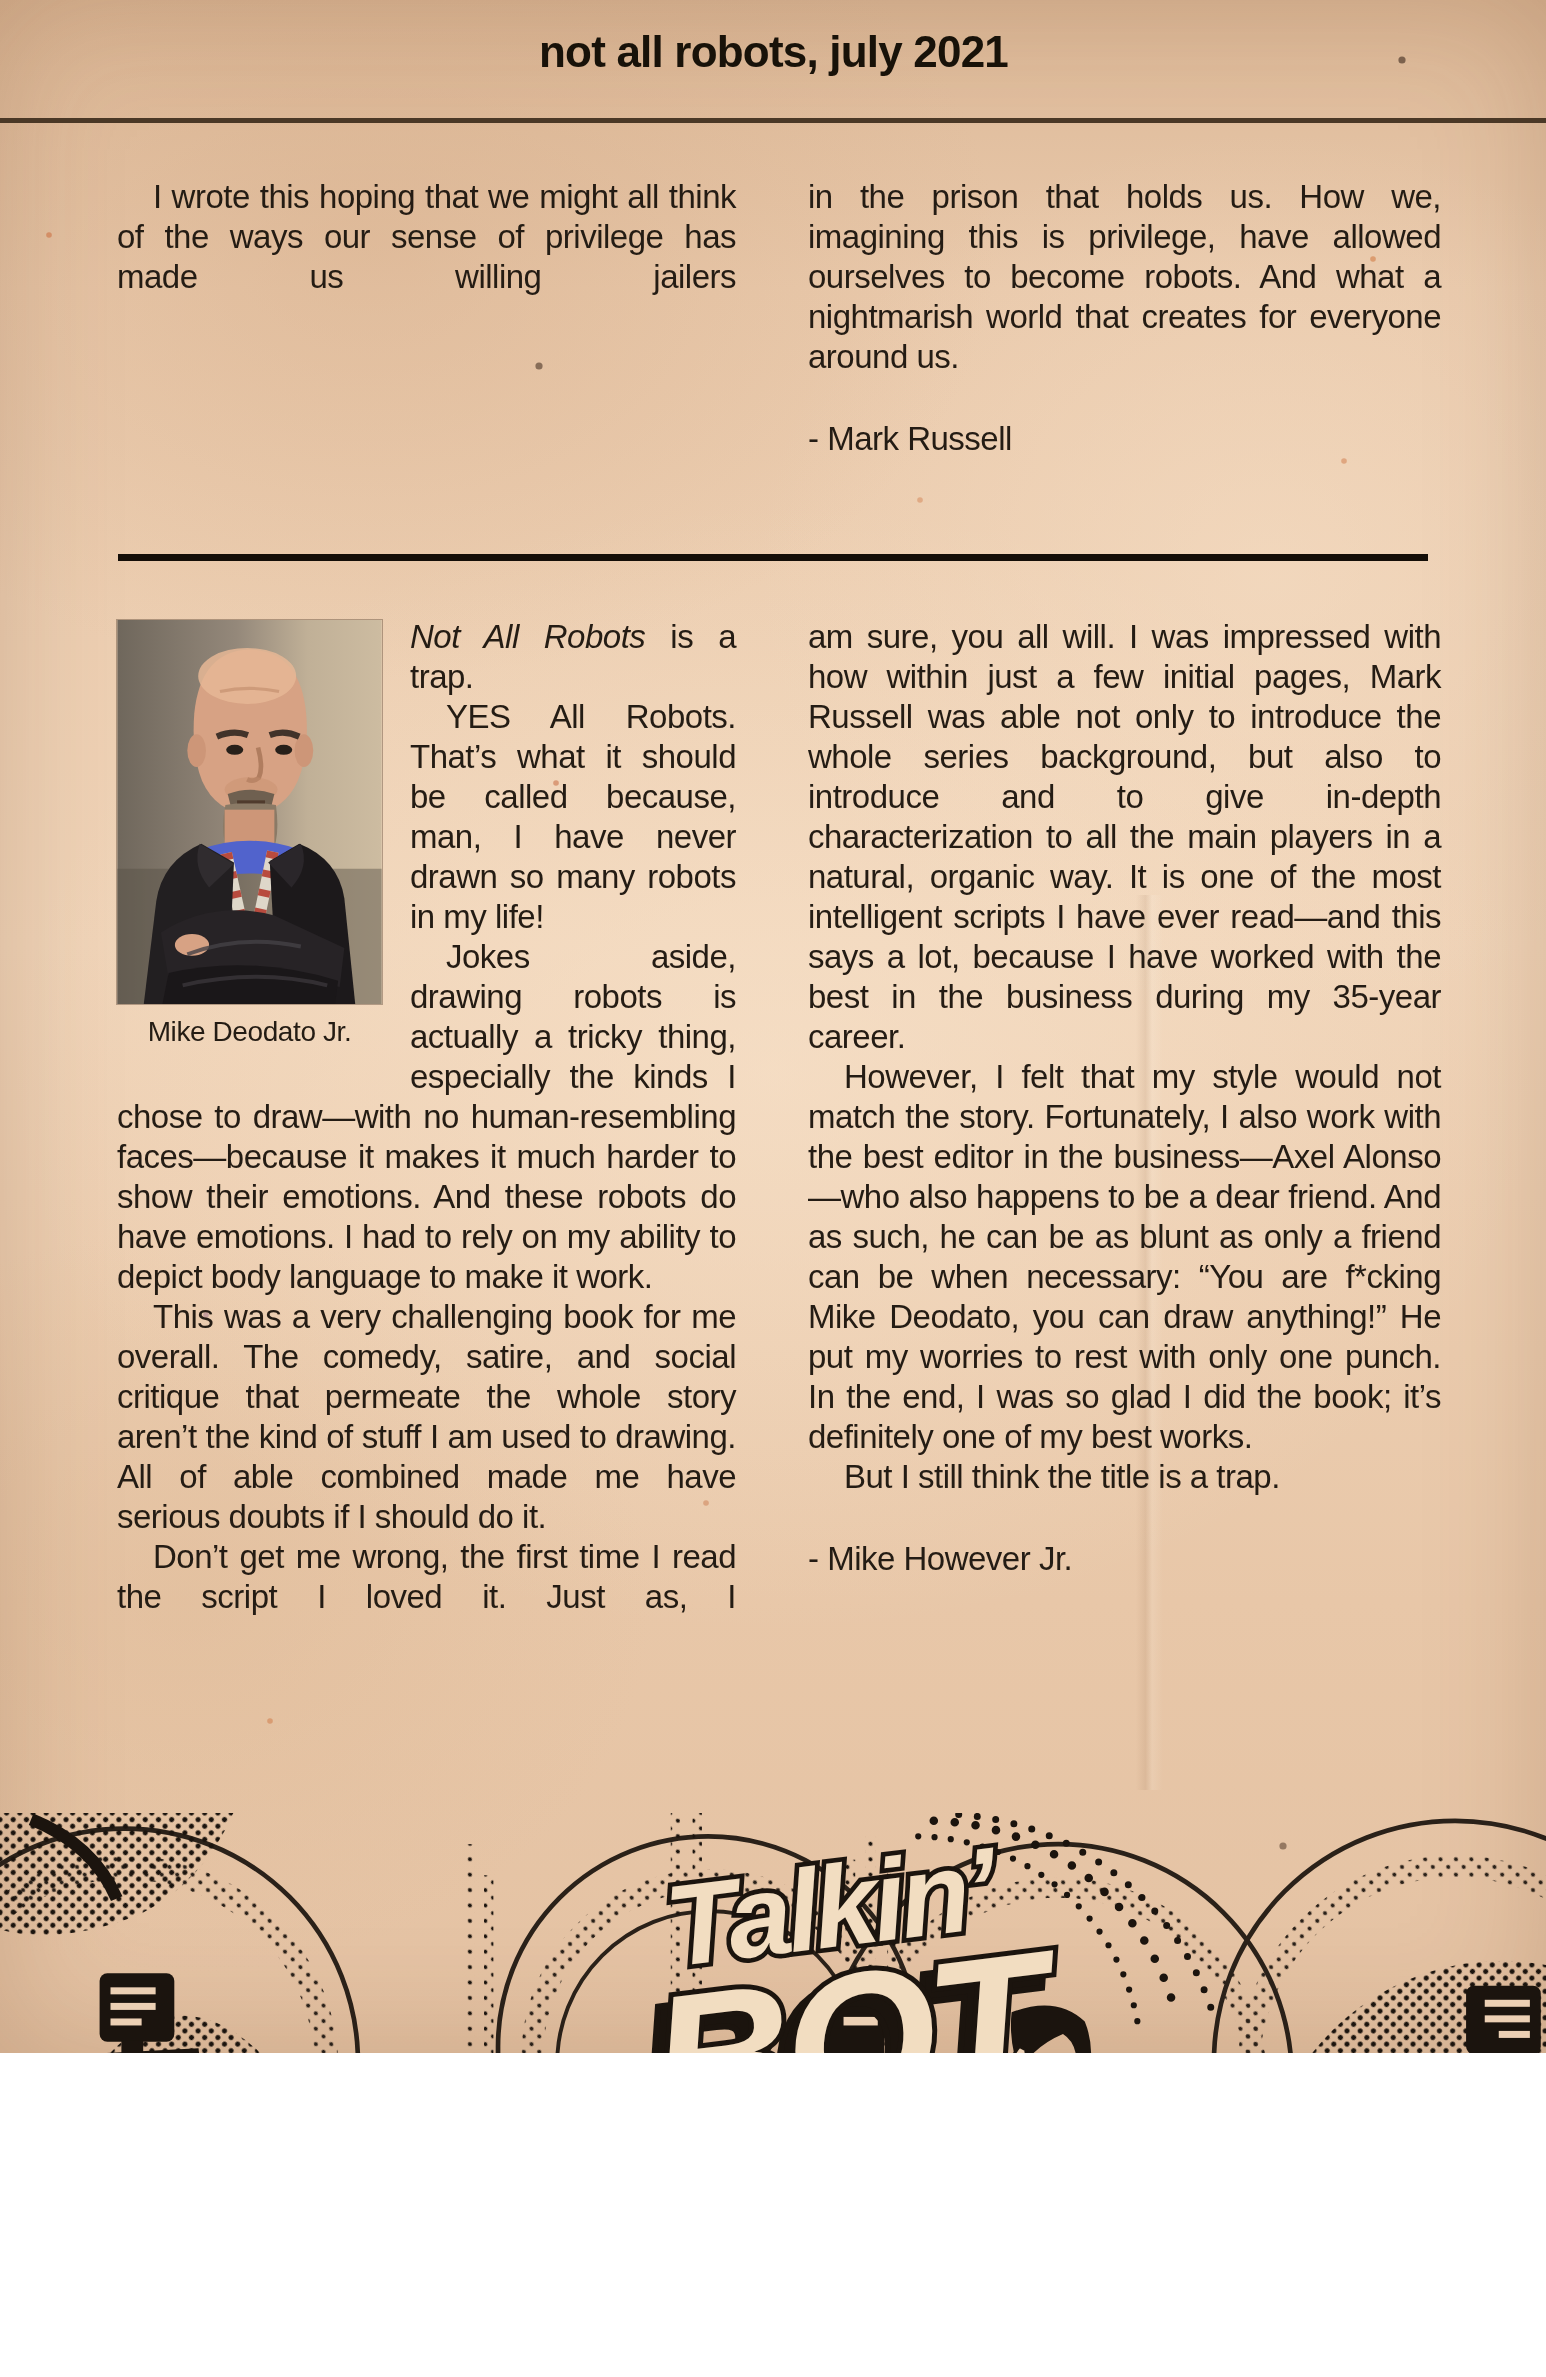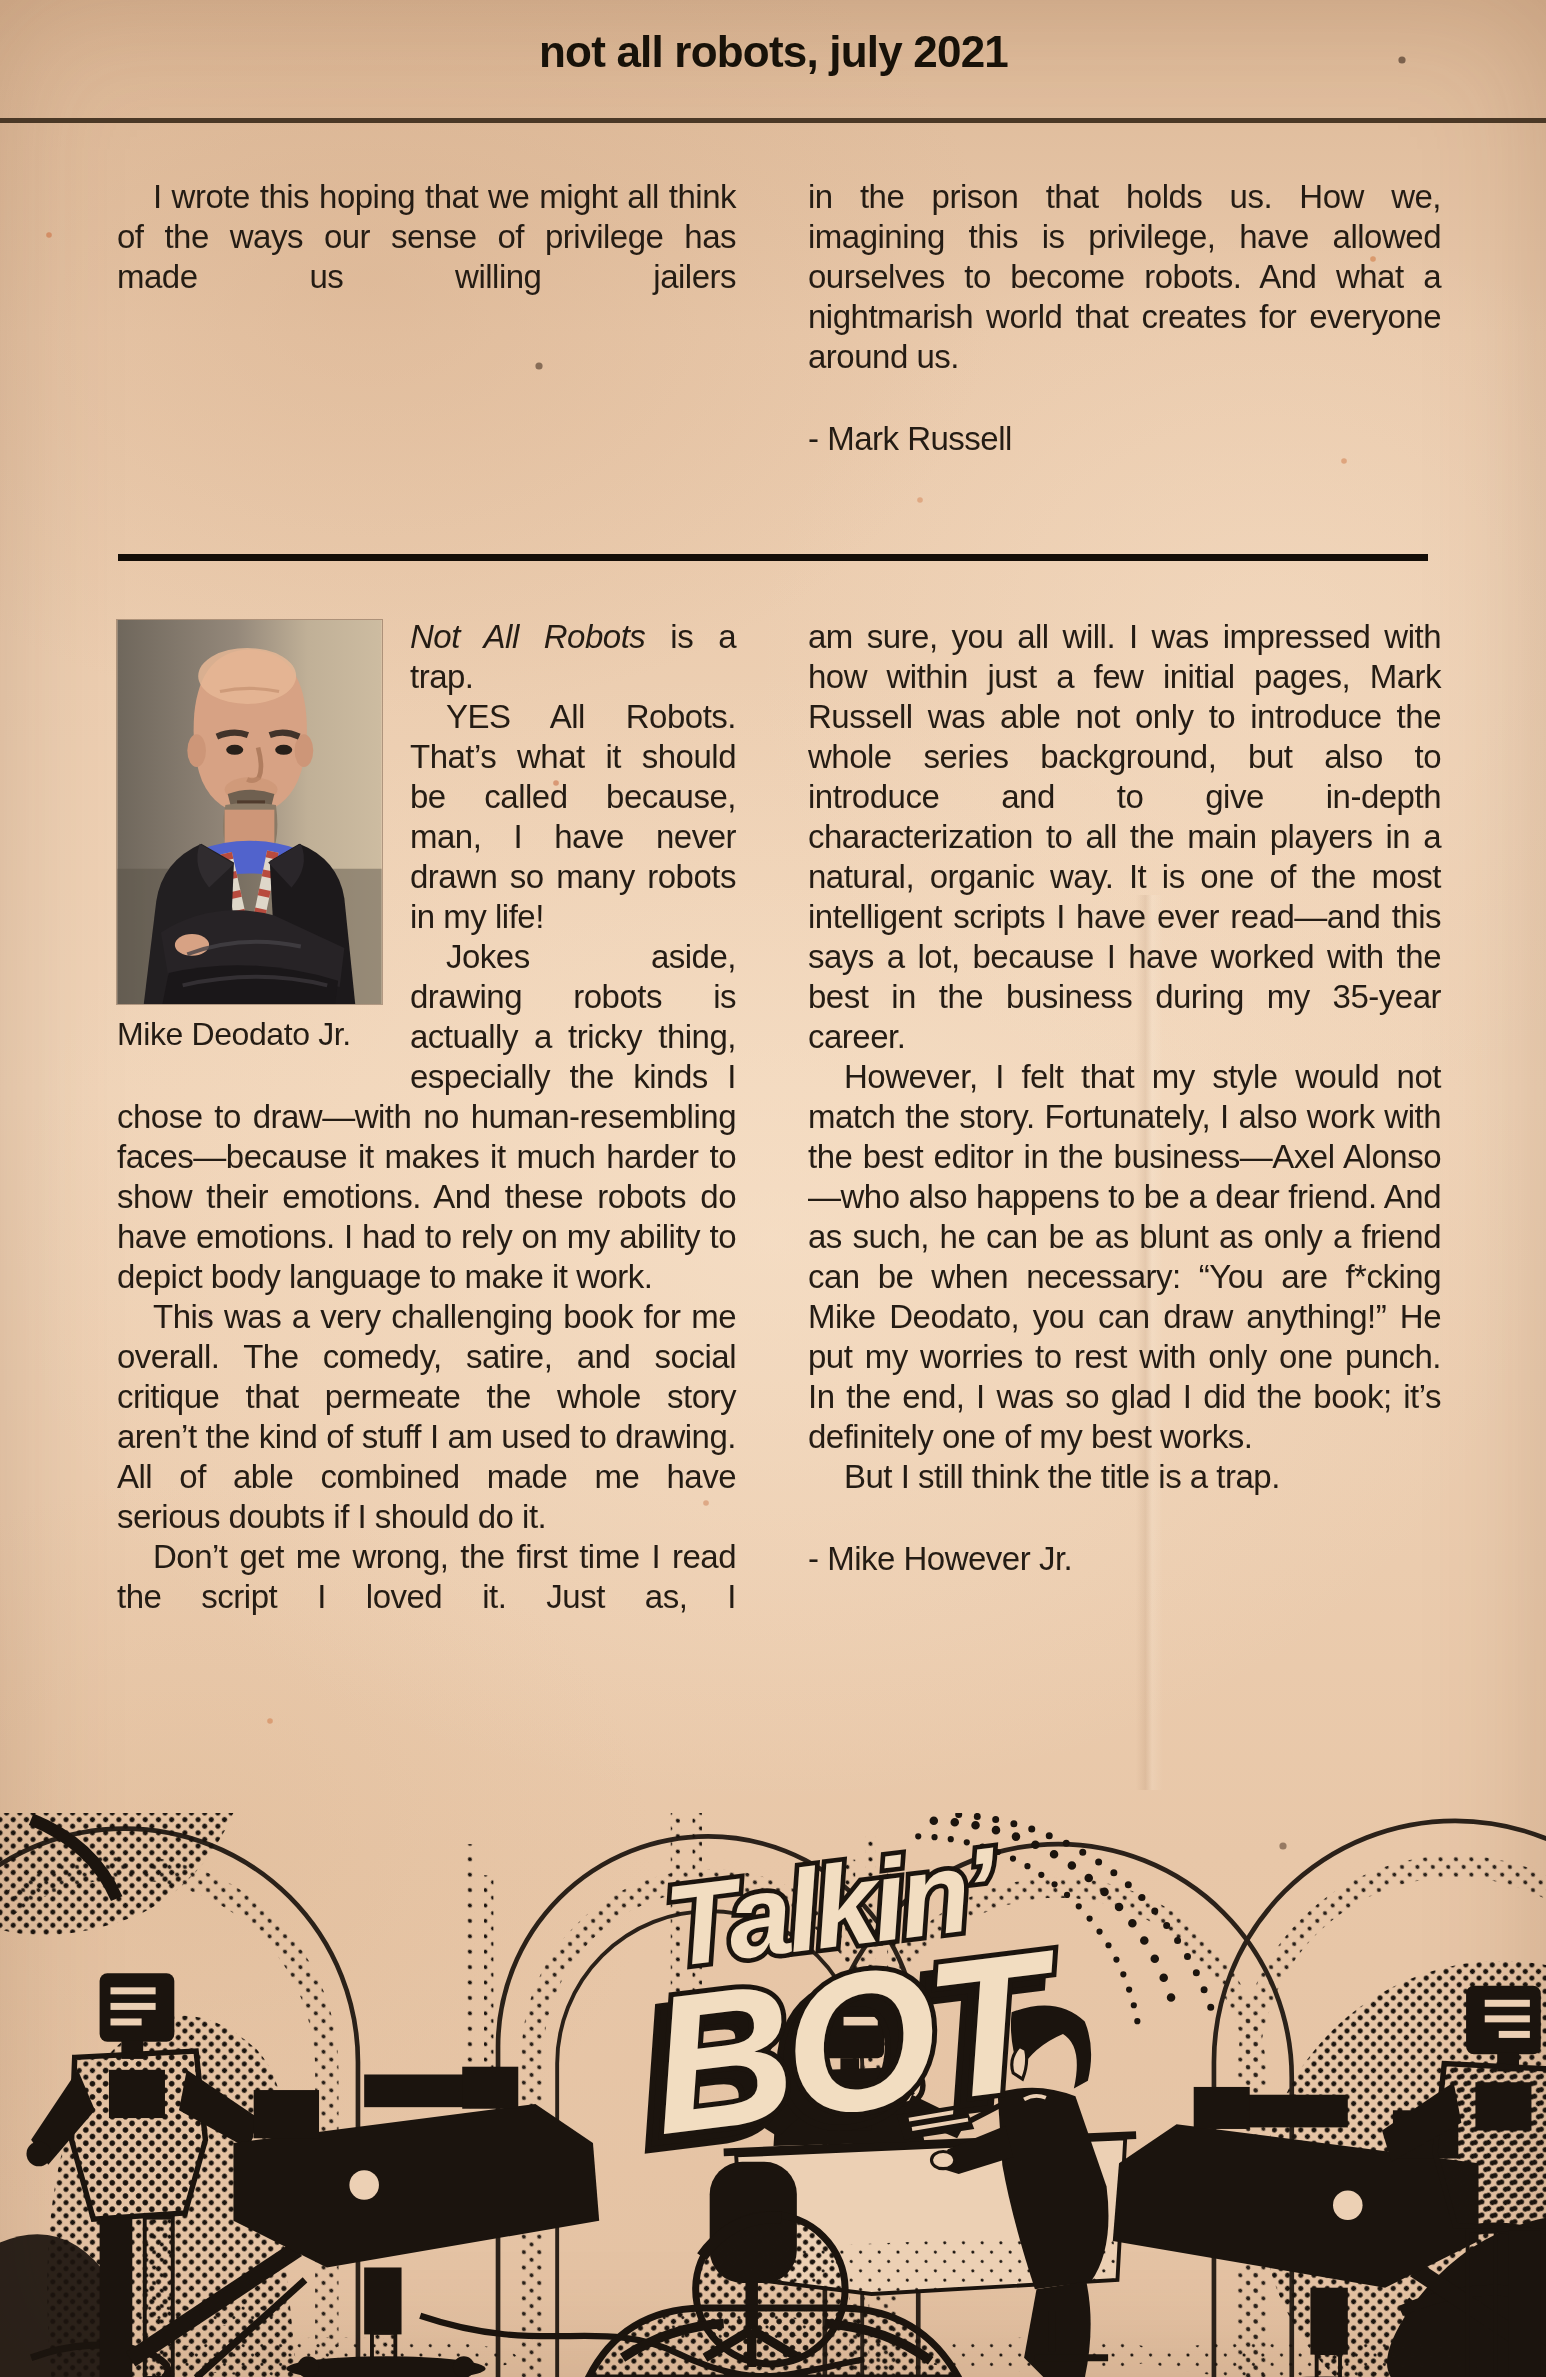--- a/index.html
+++ b/index.html
@@ -1,18 +1,18 @@
 <!DOCTYPE html>
 <html style="font-size:12.4px"><head>
 <meta charset="utf-8">
 <style>
   html,body{margin:0;padding:0;}
   .page{
     position:relative;
-    width:1547px;height:2377px;
+    width:1547px;height:2053px;
     overflow:hidden;
     color:#241c14;
     font-family:"Liberation Sans","DejaVu Sans",sans-serif;
     background-color:#e8c8aa;
     background-image:
       radial-gradient(1011px 700px at 24% 12%, rgba(210,168,132,.40), transparent 62%),
       radial-gradient(856px 739px at 82% 28%, rgba(248,226,202,.45), transparent 60%),
       radial-gradient(1167px 856px at 50% 52%, rgba(249,229,206,.55), transparent 66%),
       radial-gradient(778px 622px at 12% 78%, rgba(219,182,146,.38), transparent 60%),
       linear-gradient(180deg,#dcb897 0%,#e9c9ab 14%,#f0d4b8 46%,#e8c7a8 78%,#e4c2a3 100%);
@@ -46,21 +46,21 @@
   .section2{top:617px;}
   .col-l{width:619px;}
   .col-r{width:633px;}
   .cols p{margin:0;font-size:33px;line-height:40px;letter-spacing:-0.5px;
     text-align:justify;color:#241c14;}
   .indent{text-indent:36px;}
   .cont{text-align-last:justify;}
   .signature{text-align:right;padding-right:82px;margin-top:42px !important;}
   .photo-float{float:left;width:265px;margin:3.1px 28px 9.3px 0;}
   .photo-float svg{display:block;width:265px;height:384px;outline:0.8px solid rgba(60,40,25,.35);}
-  .photo-caption{display:block;font-size:32px;letter-spacing:-0.4px;
+  .photo-caption{display:block;text-align:center;font-size:28px;letter-spacing:-0.4px;
     margin-top:12.4px;color:#241c14;}
   .illustration{position:absolute;top:1813px;left:0;width:1547px;height:565px;}
   .illustration svg{display:block;}
 </style>
 </head>
 <body>
 
 <div class="page">
   <div class="specks"></div>
   <div class="crease"></div>

